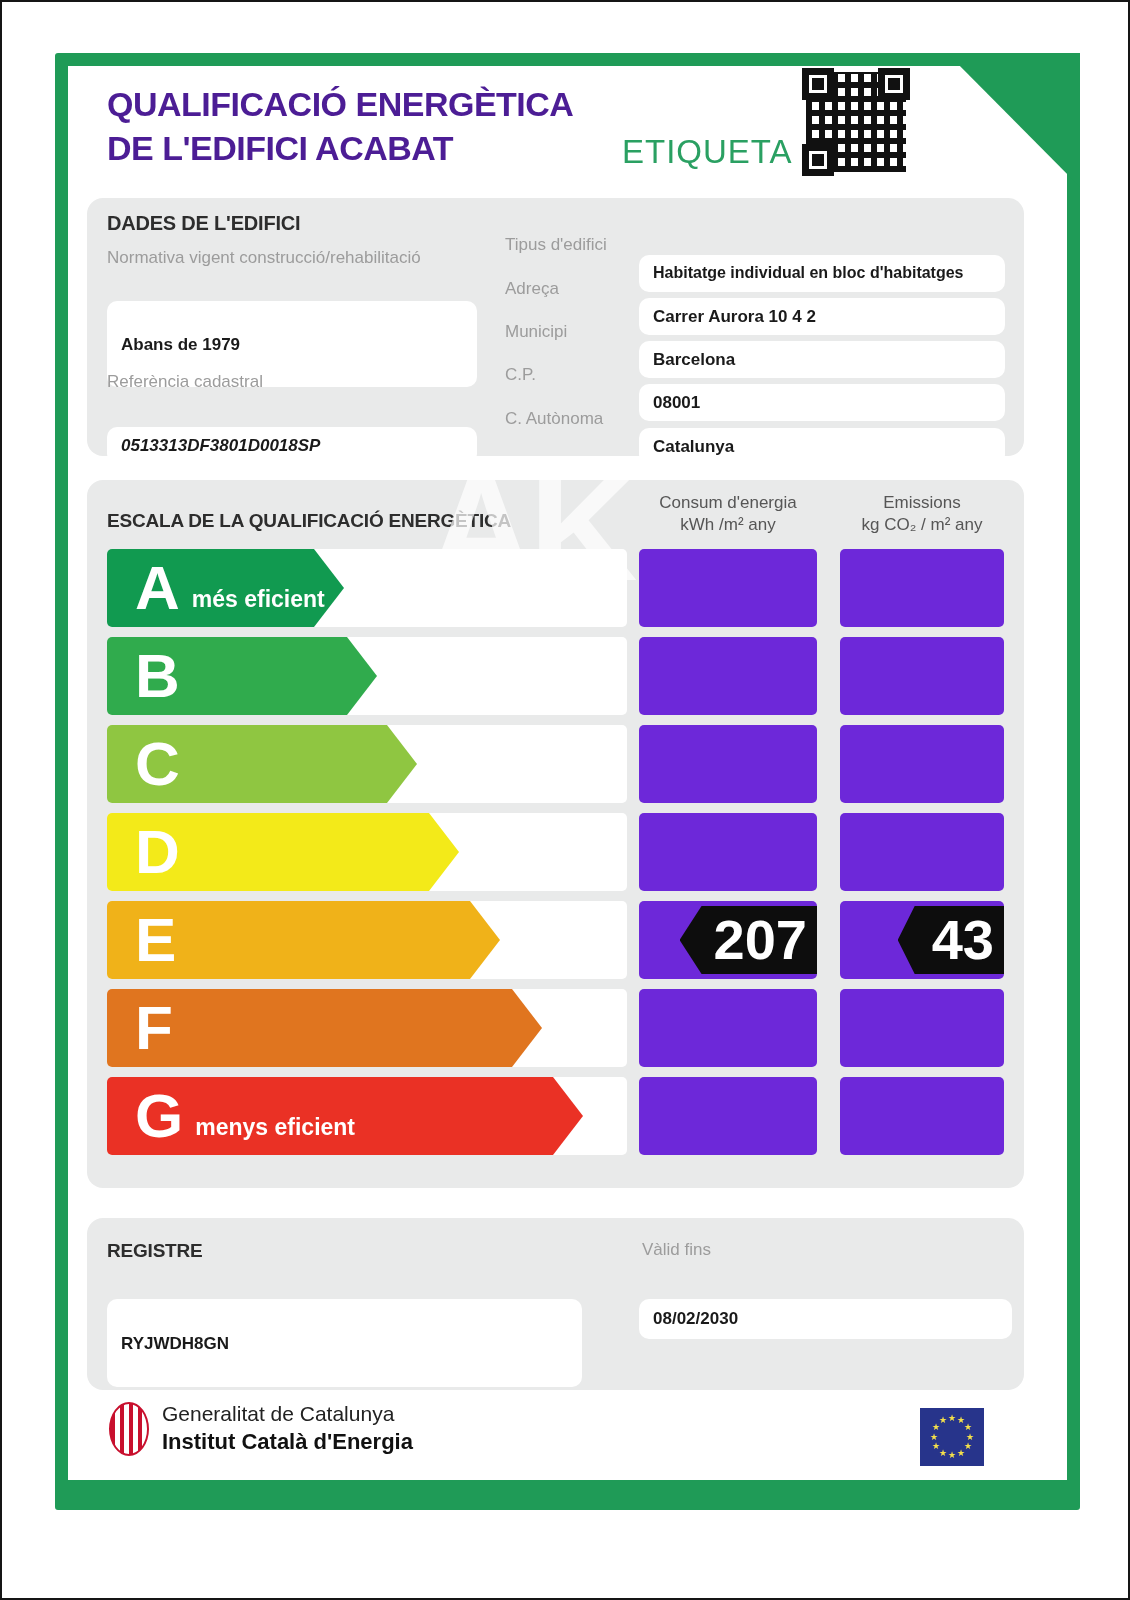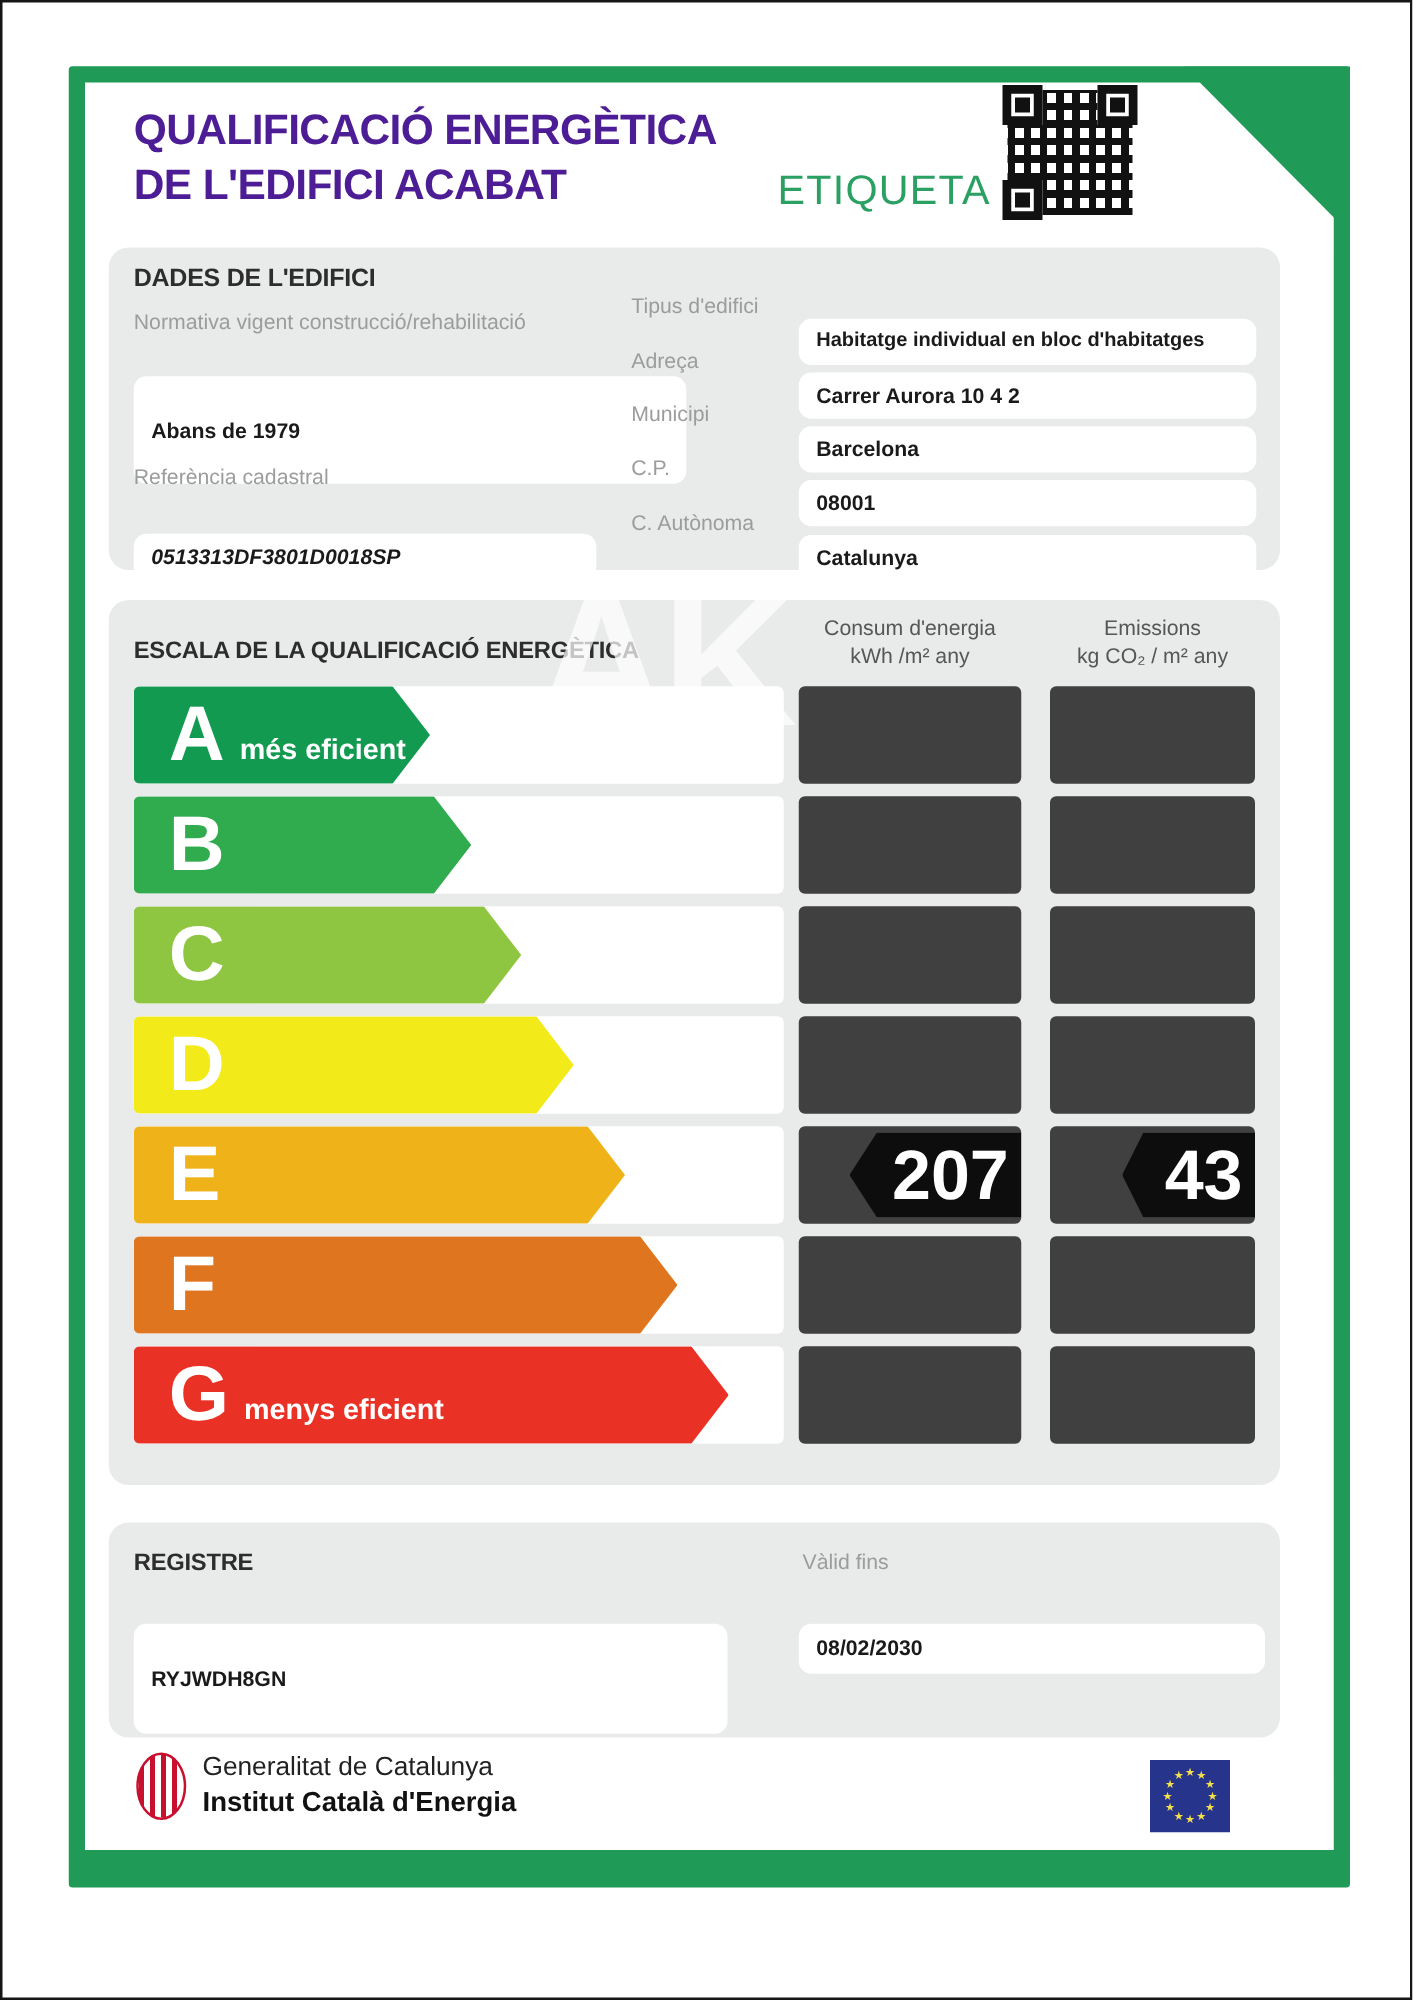--- a/index.html
+++ b/index.html
@@ -40,21 +40,21 @@
   .white-box{position:absolute;background:#fff;border-radius:10px;margin-top:29px;}
   .box-value{position:absolute;left:14px;font-weight:bold;color:#1a1a1a;font-size:17px;white-space:nowrap;}
   
   #panel-dades{left:85px;top:196px;width:937px;height:258px;}
   
   #panel-escala{left:85px;top:478px;width:937px;height:708px;}
   .col-header{position:absolute;text-align:center;color:#565656;font-size:17px;line-height:22px;}
   .scale-row{position:absolute;left:0;width:937px;height:78px;}
   .r0{top:69px}.r1{top:157px}.r2{top:245px}.r3{top:333px}.r4{top:421px}.r5{top:509px}.r6{top:597px}
   .track{position:absolute;left:20px;top:0;width:520px;height:78px;background:#fff;border-radius:5px;}
-  .cell{position:absolute;top:0;height:78px;background:#404040;border-radius:5px;
+  .cell{position:absolute;top:0;height:78px;background:#6d28d9;border-radius:5px;
     display:flex;align-items:center;justify-content:flex-end;}
   .cell.consum{left:552px;width:178px;}
   .cell.emis{left:753px;width:164px;}
   .arrow{position:absolute;left:20px;top:0;height:78px;display:flex;align-items:center;
     clip-path:polygon(0 0,calc(100% - 30px) 0,100% 50%,calc(100% - 30px) 100%,0 100%);
     border-radius:5px 0 0 5px;}
   .arrow-a{width:237px;background:#119a50}
   .arrow-b{width:270px;background:#30ab4d}
   .arrow-c{width:310px;background:#8fc641}
   .arrow-d{width:352px;background:#f3ea19}
@@ -110,21 +110,21 @@
       </div>
     <div class="finder f-bl">
         <div class="core"></div>
       </div>
   </div>
 
   <div class="panel" id="panel-dades">
     <div class="panel-title" style="left:20px;top:14px;font-size:20px;">DADES DE L'EDIFICI</div>
 
     <div class="field-label" style="left:20px;top:50px;">Normativa vigent construcció/rehabilitació</div>
-    <div class="white-box" style="left:20px;top:74px;width:442px;height:86px;">
+    <div class="white-box" style="left:20px;top:74px;width:370px;height:86px;">
       <div class="box-value" style="top:34px;">Abans de 1979</div>
     </div>
 
     <div class="field-label" style="left:20px;top:174px;">Referència cadastral</div>
     <div class="white-box" style="left:20px;top:200px;width:370px;height:37px;font-style:italic;">
       <div class="box-value" style="top:9px;">0513313DF3801D0018SP</div>
     </div>
 
     <div class="field-label" style="left:418px;top:37px;">Tipus d'edifici</div>
     <div class="white-box" style="left:552px;top:28px;width:366px;height:37px;">

